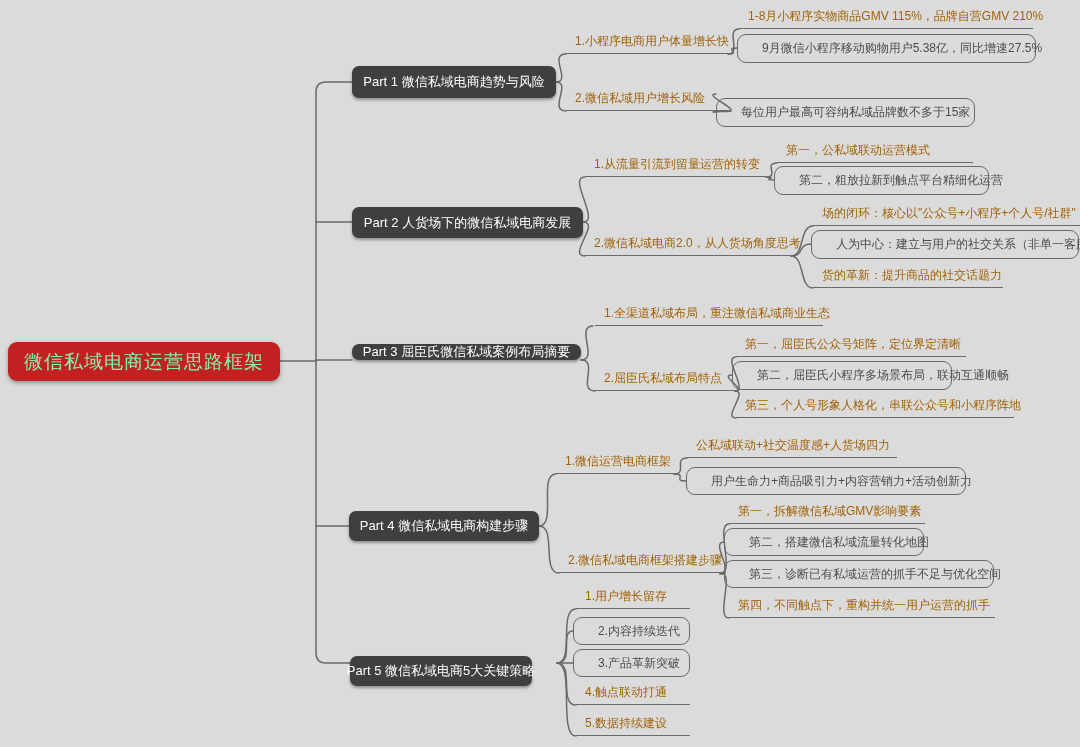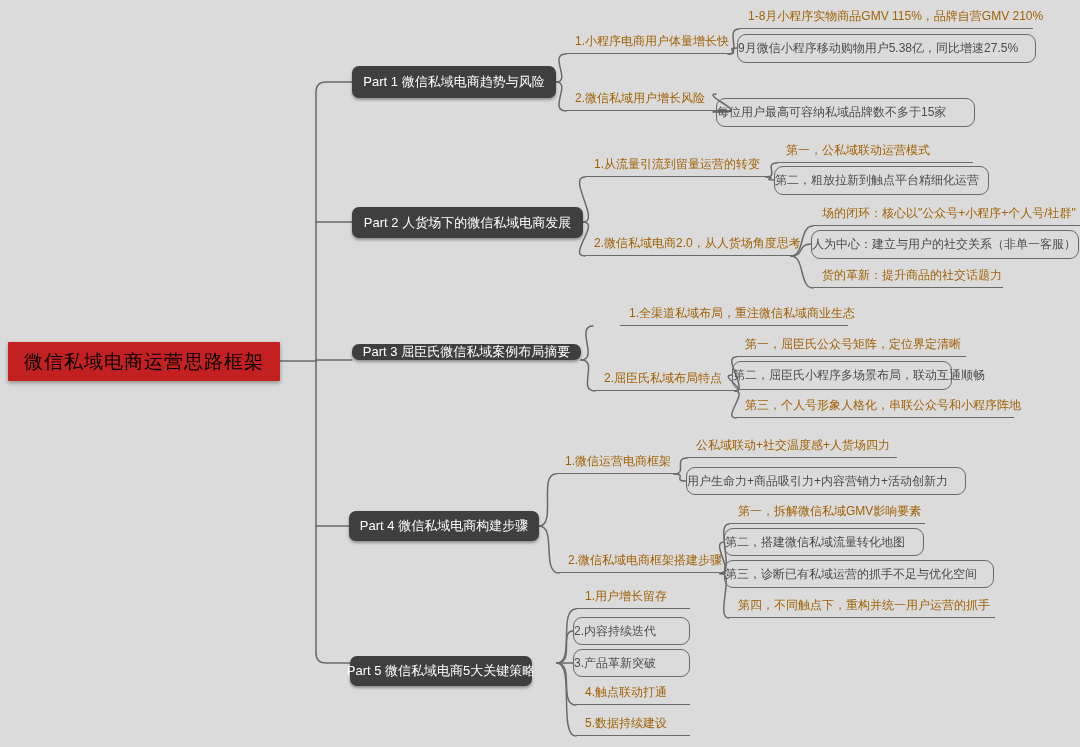--- a/index.html
+++ b/index.html
@@ -5,36 +5,36 @@
   html,body{margin:0;padding:0;}
   body{
     width:1080px;height:747px;overflow:hidden;position:relative;
     background:#dbdbdb;
     font-family:"Liberation Sans","DejaVu Sans",sans-serif;
   }
   #canvas{position:absolute;left:0;top:0;width:1080px;height:747px;}
   svg.links{position:absolute;left:0;top:0;z-index:0;}
   .node{position:absolute;z-index:2;box-sizing:border-box;white-space:nowrap;}
   .root-node{
-    background:#c32121;color:#000000;border-radius:1px;font-size:19px;letter-spacing:1px;
+    background:#c32121;color:#86efac;border-radius:9px;font-size:19px;letter-spacing:1px;
     display:flex;align-items:center;justify-content:center;
     box-shadow:0 2px 4px rgba(0,0,0,.35);cursor:default;
   }
   .part{
     background:#3f3f3f;color:#ffffff;border-radius:7px;font-size:13px;
     display:flex;align-items:center;justify-content:center;
     box-shadow:0 2px 3px rgba(0,0,0,.35);cursor:default;text-align:center;
   }
   .u{
     border-bottom:1.5px solid #6a6a6a;color:#a16207;font-size:12px;
     padding:0 6px 3px 9px;display:flex;align-items:flex-end;cursor:default;
   }
   .b{
     border:1.5px solid #6a6a6a;border-radius:9px;color:#4c4c4c;font-size:12px;
-    padding:0 0;display:flex;align-items:center;cursor:default;text-align:right;
+    padding:0 24px;display:flex;align-items:center;cursor:default;text-align:right;
   }
 </style>
 </head>
 <body>
 
 <div id="canvas">
 
   <svg class="links" width="1080" height="747" viewBox="0 0 1080 747" fill="none" stroke="#6a6a6a" stroke-width="1.5" stroke-linecap="round">
 
     <path d="M 280 361 H 316"></path>
@@ -96,21 +96,21 @@
   <div class="node b" style="left:716px;top:98px;width:259px;height:29px">每位用户最高可容纳私域品牌数不多于15家</div>
 
   <div class="node u" style="left:585px;top:155px;width:181px;height:22px">1.从流量引流到留量运营的转变</div>
   <div class="node u" style="left:777px;top:141px;width:196px;height:22px">第一，公私域联动运营模式</div>
   <div class="node b" style="left:774px;top:166px;width:215px;height:29px">第二，粗放拉新到触点平台精细化运营</div>
   <div class="node u" style="left:585px;top:234px;width:206px;height:22px">2.微信私域电商2.0，从人货场角度思考</div>
   <div class="node u" style="left:813px;top:204px;width:267px;height:22px">场的闭环：核心以"公众号+小程序+个人号/社群"</div>
   <div class="node b" style="left:811px;top:230px;width:268px;height:29px">人为中心：建立与用户的社交关系（非单一客服）</div>
   <div class="node u" style="left:813px;top:266px;width:190px;height:22px">货的革新：提升商品的社交话题力</div>
 
-  <div class="node u" style="left:620px;top:304px;width:228px;height:22px">1.全渠道私域布局，重注微信私域商业生态</div>
+  <div class="node u" style="left:595px;top:304px;width:228px;height:22px">1.全渠道私域布局，重注微信私域商业生态</div>
   <div class="node u" style="left:595px;top:369px;width:140px;height:22px">2.屈臣氏私域布局特点</div>
   <div class="node u" style="left:736px;top:335px;width:230px;height:22px">第一，屈臣氏公众号矩阵，定位界定清晰</div>
   <div class="node b" style="left:732px;top:361px;width:220px;height:29px">第二，屈臣氏小程序多场景布局，联动互通顺畅</div>
   <div class="node u" style="left:736px;top:396px;width:278px;height:22px">第三，个人号形象人格化，串联公众号和小程序阵地</div>
 
   <div class="node u" style="left:556px;top:452px;width:118px;height:22px">1.微信运营电商框架</div>
   <div class="node u" style="left:687px;top:436px;width:210px;height:22px">公私域联动+社交温度感+人货场四力</div>
   <div class="node b" style="left:686px;top:467px;width:280px;height:28px">用户生命力+商品吸引力+内容营销力+活动创新力</div>
   <div class="node u" style="left:559px;top:551px;width:162px;height:22px">2.微信私域电商框架搭建步骤</div>
   <div class="node u" style="left:729px;top:502px;width:196px;height:22px">第一，拆解微信私域GMV影响要素</div>

